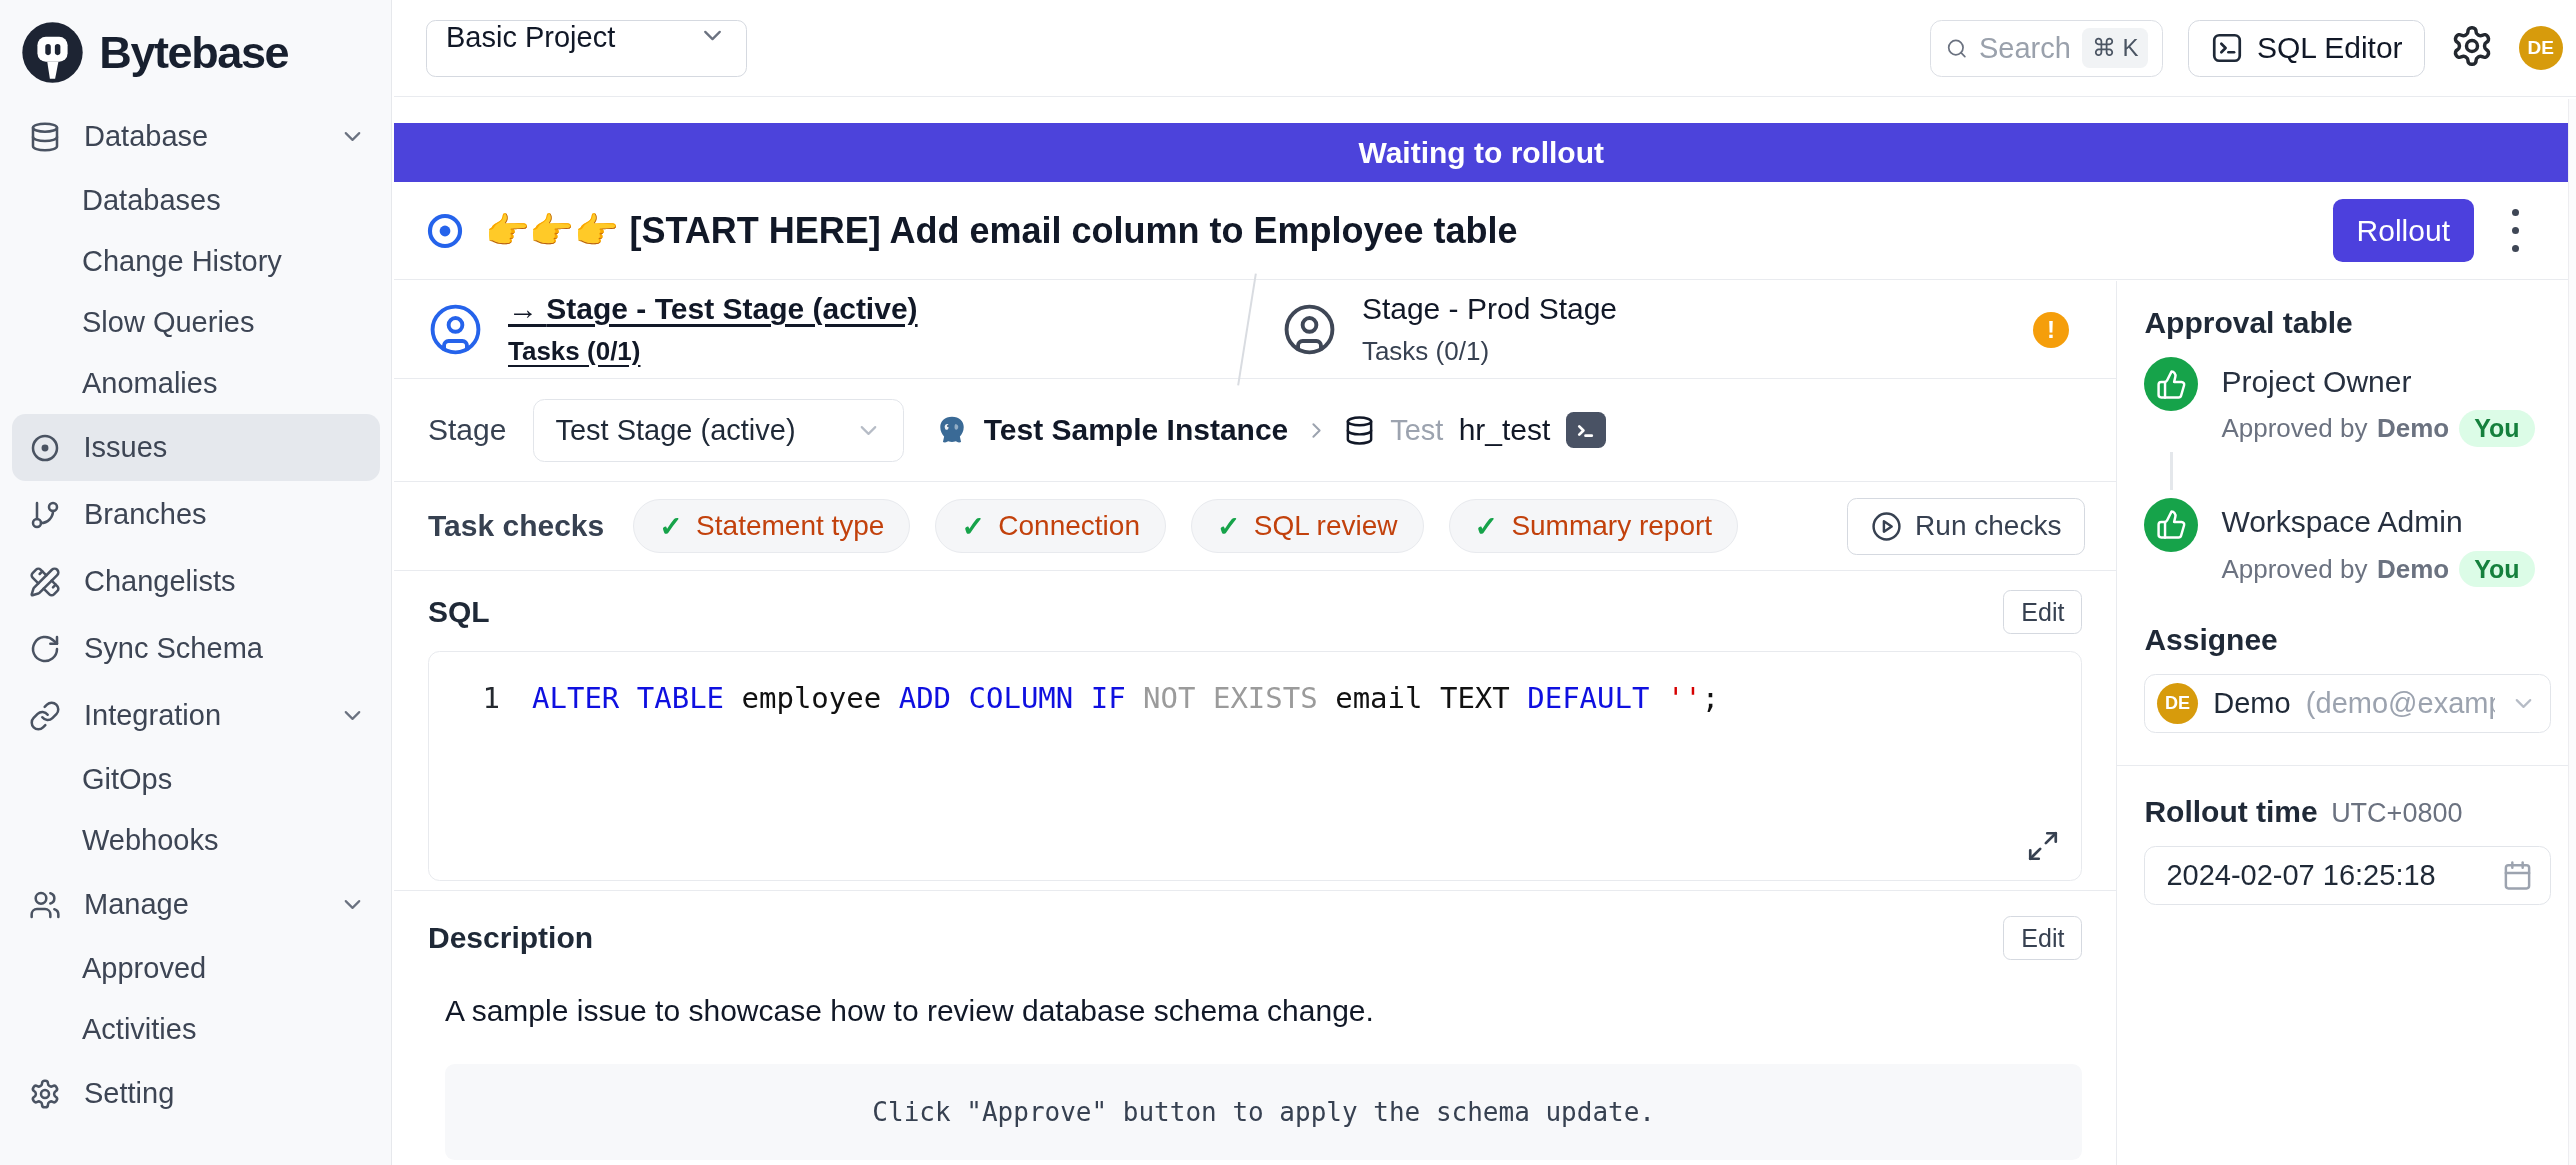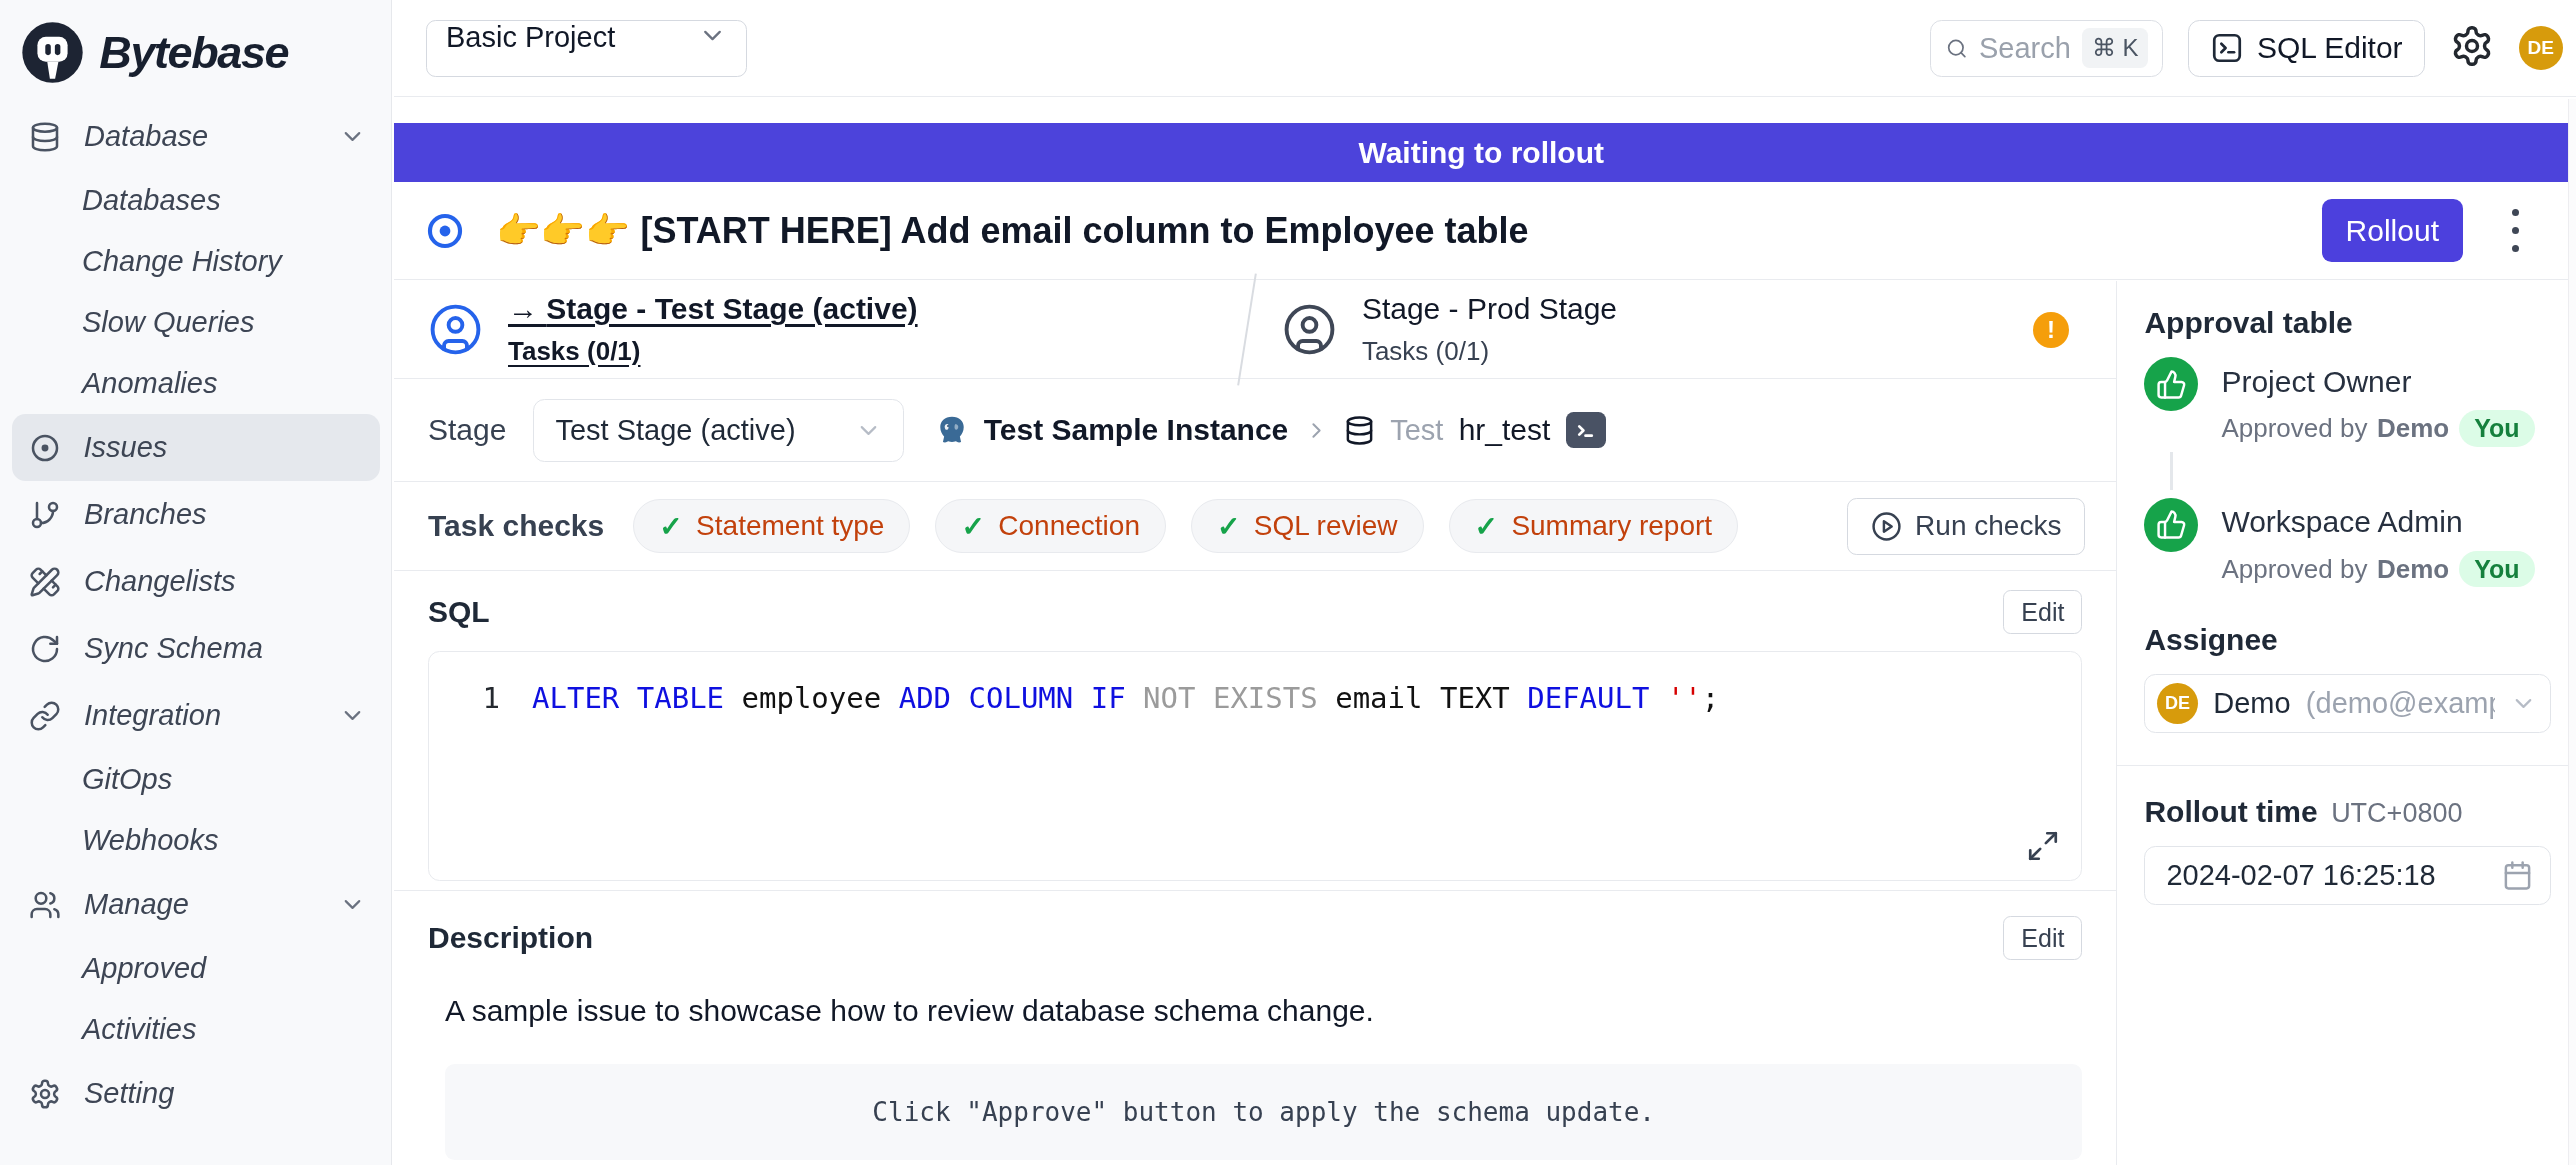--- a/index.html
+++ b/index.html
@@ -2,21 +2,21 @@
 <html><head>
 <meta charset="utf-8">
 <style>
   * { box-sizing: border-box; margin: 0; padding: 0; }
   html,body { width:2576px; height:1166px; overflow:hidden; background:#fff;
     font-family:"Liberation Sans", sans-serif; color:#111827; }
   .app { position:relative; width:2576px; height:1166px; }
 
   
   .sidebar { position:absolute; left:0; top:0; width:392px; height:1166px;
-    background:#f8f9fb; border-right:1.9px solid #e6e8ec;font-style:italic; }
+    background:#f8f9fb; border-right:1.9px solid #e6e8ec; }
   .logo-row { display:flex; align-items:center; gap:15.3px; padding:21px 15.3px 13.4px 21px; }
   .logo-mark { width:63px; height:63px; flex:0 0 auto; }
   .logo-text { font-size:45px; font-weight:800; letter-spacing:-1.4px; color:#18202f; }
   .nav { padding-top:5.7px; }
   .nav-item { height:67px; display:flex; align-items:center; gap:23px;
     padding:0 25px 0 29px; font-size:29px; font-weight:500; color:#3d4554; cursor:pointer; }
   .nav-item.child { height:61px; padding-left:82px; font-weight:400; }
   .nav-item .ic { width:32px; height:32px; stroke:#4a5362; flex:0 0 auto; }
   .nav-item .chev { margin-left:auto; width:27px; height:27px; stroke:#6b7280; }
   .nav-item.active { background:#e5e8ed; border-radius:13.4px; margin:0 11.5px; padding-left:17px; }
@@ -40,21 +40,21 @@
   .avatar { width:44px; height:44px; border-radius:50%; background:#d79b0c; color:#fff;
     font-size:19px; font-weight:700; display:flex; align-items:center; justify-content:center; cursor:pointer; }
 
   
   .content { position:absolute; left:394px; top:99px; right:0; bottom:0; }
   .gutter { position:absolute; right:0; top:0; width:7.6px; bottom:0; background:#fbfbfc; border-left:1px solid #ededf0; }
   .banner { position:absolute; left:0; top:24px; right:7.6px; height:59px; background:#4c43db;
     display:flex; align-items:center; justify-content:center; }
   .banner-text { color:#fff; font-size:30px; font-weight:600; }
   .issue-row { position:absolute; left:0; top:83px; right:7.6px; height:98px;
-    display:flex; align-items:center; padding:0 32px; gap:32px; border-bottom:1.9px solid #e9ebef; }
+    display:flex; align-items:center; padding:0 32px; gap:21px; border-bottom:1.9px solid #e9ebef; }
   .issue-ic { width:38px; height:38px; flex:0 0 auto; }
   .issue-title { font-size:36px; font-weight:700; color:#111827; }
   .rollout-btn { margin-left:auto; width:141px; height:63px; background:#4c40dd; color:#fff;
     border:none; border-radius:9.6px; font-size:30px; font-weight:500; cursor:pointer; font-family:inherit; }
   .kebab { display:flex; flex-direction:column; gap:10.5px; padding:7.6px 17px; cursor:pointer; }
   .kebab .dot { width:7.6px; height:7.6px; border-radius:50%; background:#3f4756; }
 
   .cols { position:absolute; left:0; top:182px; right:7.6px; bottom:0; display:flex; }
   .main { flex:1; min-width:0; display:flex; flex-direction:column; }
 

